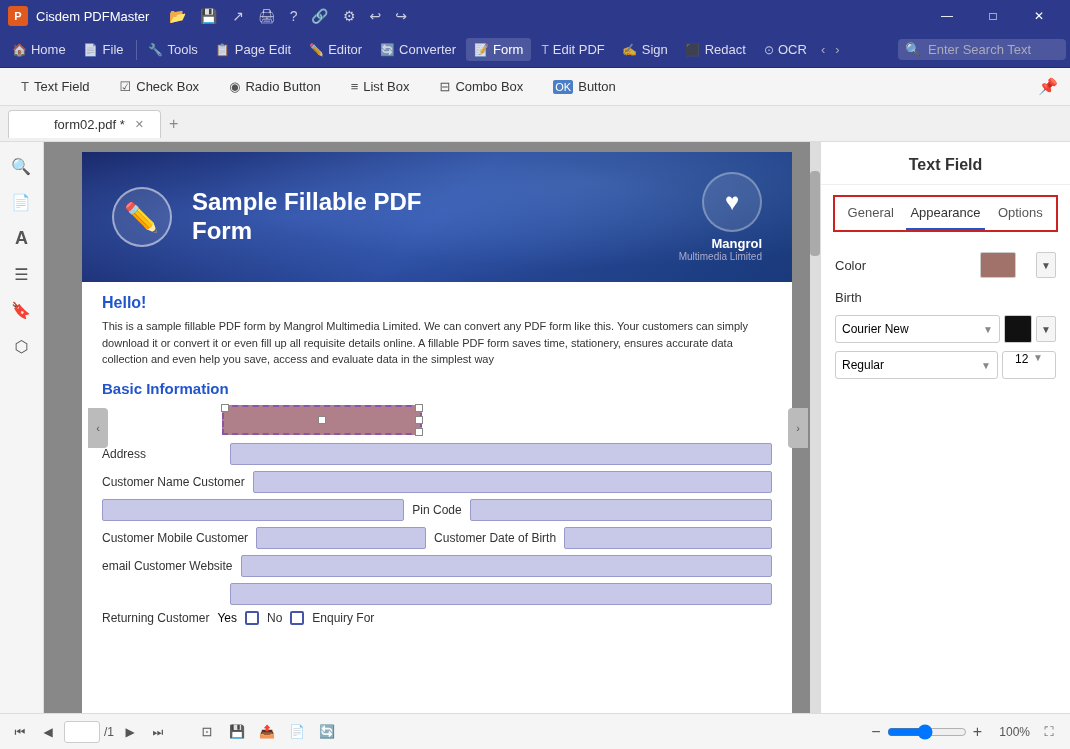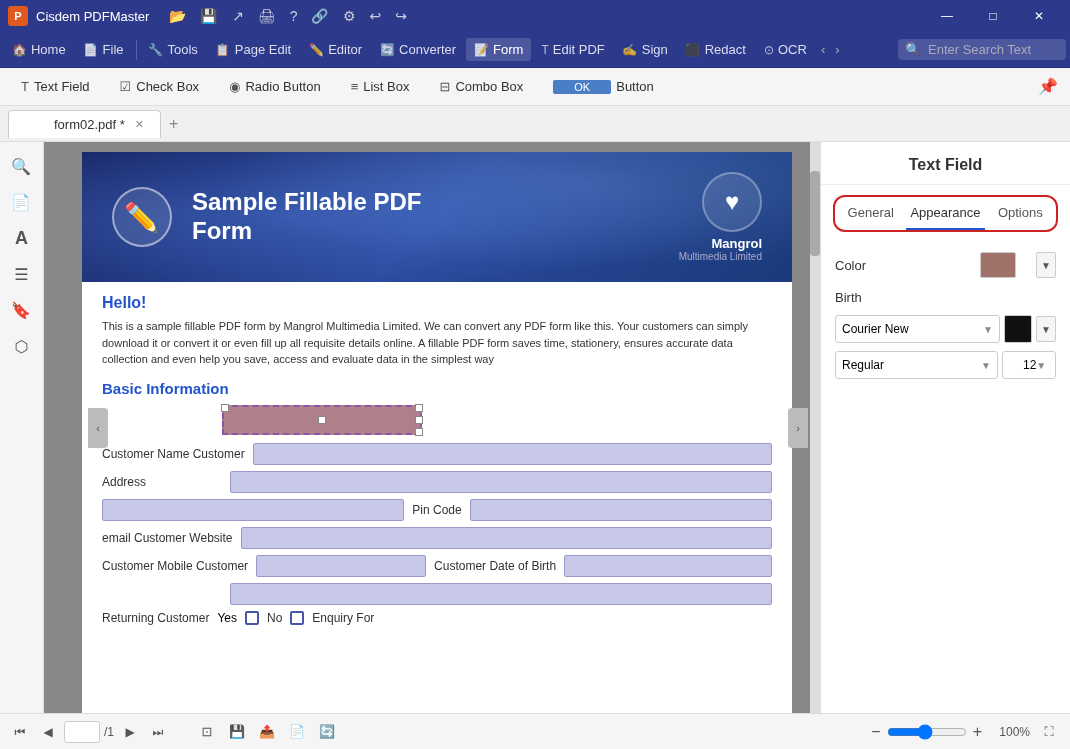--- a/index.html
+++ b/index.html
@@ -242,21 +242,21 @@
       font-size: 16px;
       font-weight: 600;
       color: #333;
       padding: 14px 0 10px;
       border-bottom: 1px solid #eee;
     }
     .panel-tabs {
       display: flex;
       border: 2px solid #cc2222;
       margin: 10px 12px;
-      border-radius: 12px;
+      border-radius: 0;
       overflow: hidden;
     }
     .panel-tab {
       flex: 1;
       text-align: center;
       padding: 8px 4px;
       font-size: 13px;
       cursor: pointer;
       color: #555;
     }
@@ -329,23 +329,23 @@
       font-size: 12px;
       display: flex; align-items: center; justify-content: space-between;
       cursor: pointer;
       background: white;
     }
     .size-select {
       width: 54px;
       height: 28px;
       border: 1px solid #ccc;
       border-radius: 3px;
-      padding: 0 20px;
+      padding: 0 12px;
       font-size: 12px;
-      display: flex; align-items: center; justify-content: space-between;
+      display: flex; align-items: flex-start; justify-content: space-between;
       cursor: pointer;
       background: white;
     }
 
     
     .bottombar {
       height: 36px;
       background: #f5f5f5;
       border-top: 1px solid #ddd;
       display: flex;
@@ -529,21 +529,21 @@
   </div>
   <div class="toolbar-btn">
     <span class="tb-icon">≡</span>
     <span>List Box</span>
   </div>
   <div class="toolbar-btn">
     <span class="tb-icon">⊟</span>
     <span>Combo Box</span>
   </div>
   <div class="toolbar-btn">
-    <span style="background:#4a7ec7;color:white;padding:1px 21px;border-radius:2px;font-size:11px;">OK</span>
+    <span style="background:#4a7ec7;color:white;padding:1px 2px;border-radius:2px;font-size:11px;">OK</span>
     <span>Button</span>
   </div>
   <div class="pin-btn">📌</div>
 </div>
 
 <div class="tabbar">
   <div class="tab active">
     <span>form02.pdf *</span>
     <span class="tab-close">✕</span>
   </div>
@@ -601,45 +601,45 @@
 
               <div style="position:absolute;top:-3px;left:-3px;width:8px;height:8px;background:white;border:1px solid #888;"></div>
               <div style="position:absolute;top:-3px;right:-3px;width:8px;height:8px;background:white;border:1px solid #888;"></div>
               <div style="position:absolute;top:50%;right:-3px;transform:translateY(-50%);width:8px;height:8px;background:white;border:1px solid #888;"></div>
               <div style="position:absolute;top:50%;left:50%;transform:translate(-50%,-50%);width:8px;height:8px;background:white;border:1px solid #888;"></div>
               <div style="position:absolute;bottom:-3px;right:-3px;width:8px;height:8px;background:white;border:1px solid #888;"></div>
             </div>
           </div>
 
           <div class="form-row">
+            <span class="form-label">Address</span>
+            <div class="form-field"></div>
+          </div>
+
+          <div class="form-row">
             <span class="form-label">Customer Name Customer</span>
-            <div class="form-field"></div>
-          </div>
-
-          <div class="form-row">
-            <span class="form-label">Address</span>
             <div class="form-field"></div>
           </div>
 
           <div style="display:flex;margin-bottom:6px;align-items:center;gap:8px;">
             <div class="form-field" style="flex:1;"></div>
             <span style="font-size:12px;color:#333;white-space:nowrap;">Pin Code</span>
             <div class="form-field" style="width:80px;"></div>
-          </div>
-
-          <div class="form-row">
-            <span class="form-label">email Customer Website</span>
-            <div class="form-field"></div>
           </div>
 
           <div class="form-row">
             <span class="form-label">Customer Mobile  Customer</span>
             <div class="form-field" style="max-width:170px;"></div>
             <span style="font-size:12px;color:#333;">Customer Date of Birth</span>
             <div class="form-field" style="width:100px;"></div>
+          </div>
+
+          <div class="form-row">
+            <span class="form-label">email Customer Website</span>
+            <div class="form-field"></div>
           </div>
 
           <div class="form-row">
             <div style="min-width:120px;"></div>
             <div class="form-field"></div>
           </div>
 
           <div style="display:flex;align-items:center;gap:8px;margin-bottom:8px;">
             <span style="font-size:12px;color:#333;">Returning Customer</span>
             <span style="font-size:12px;color:#000000;">Yes</span>

